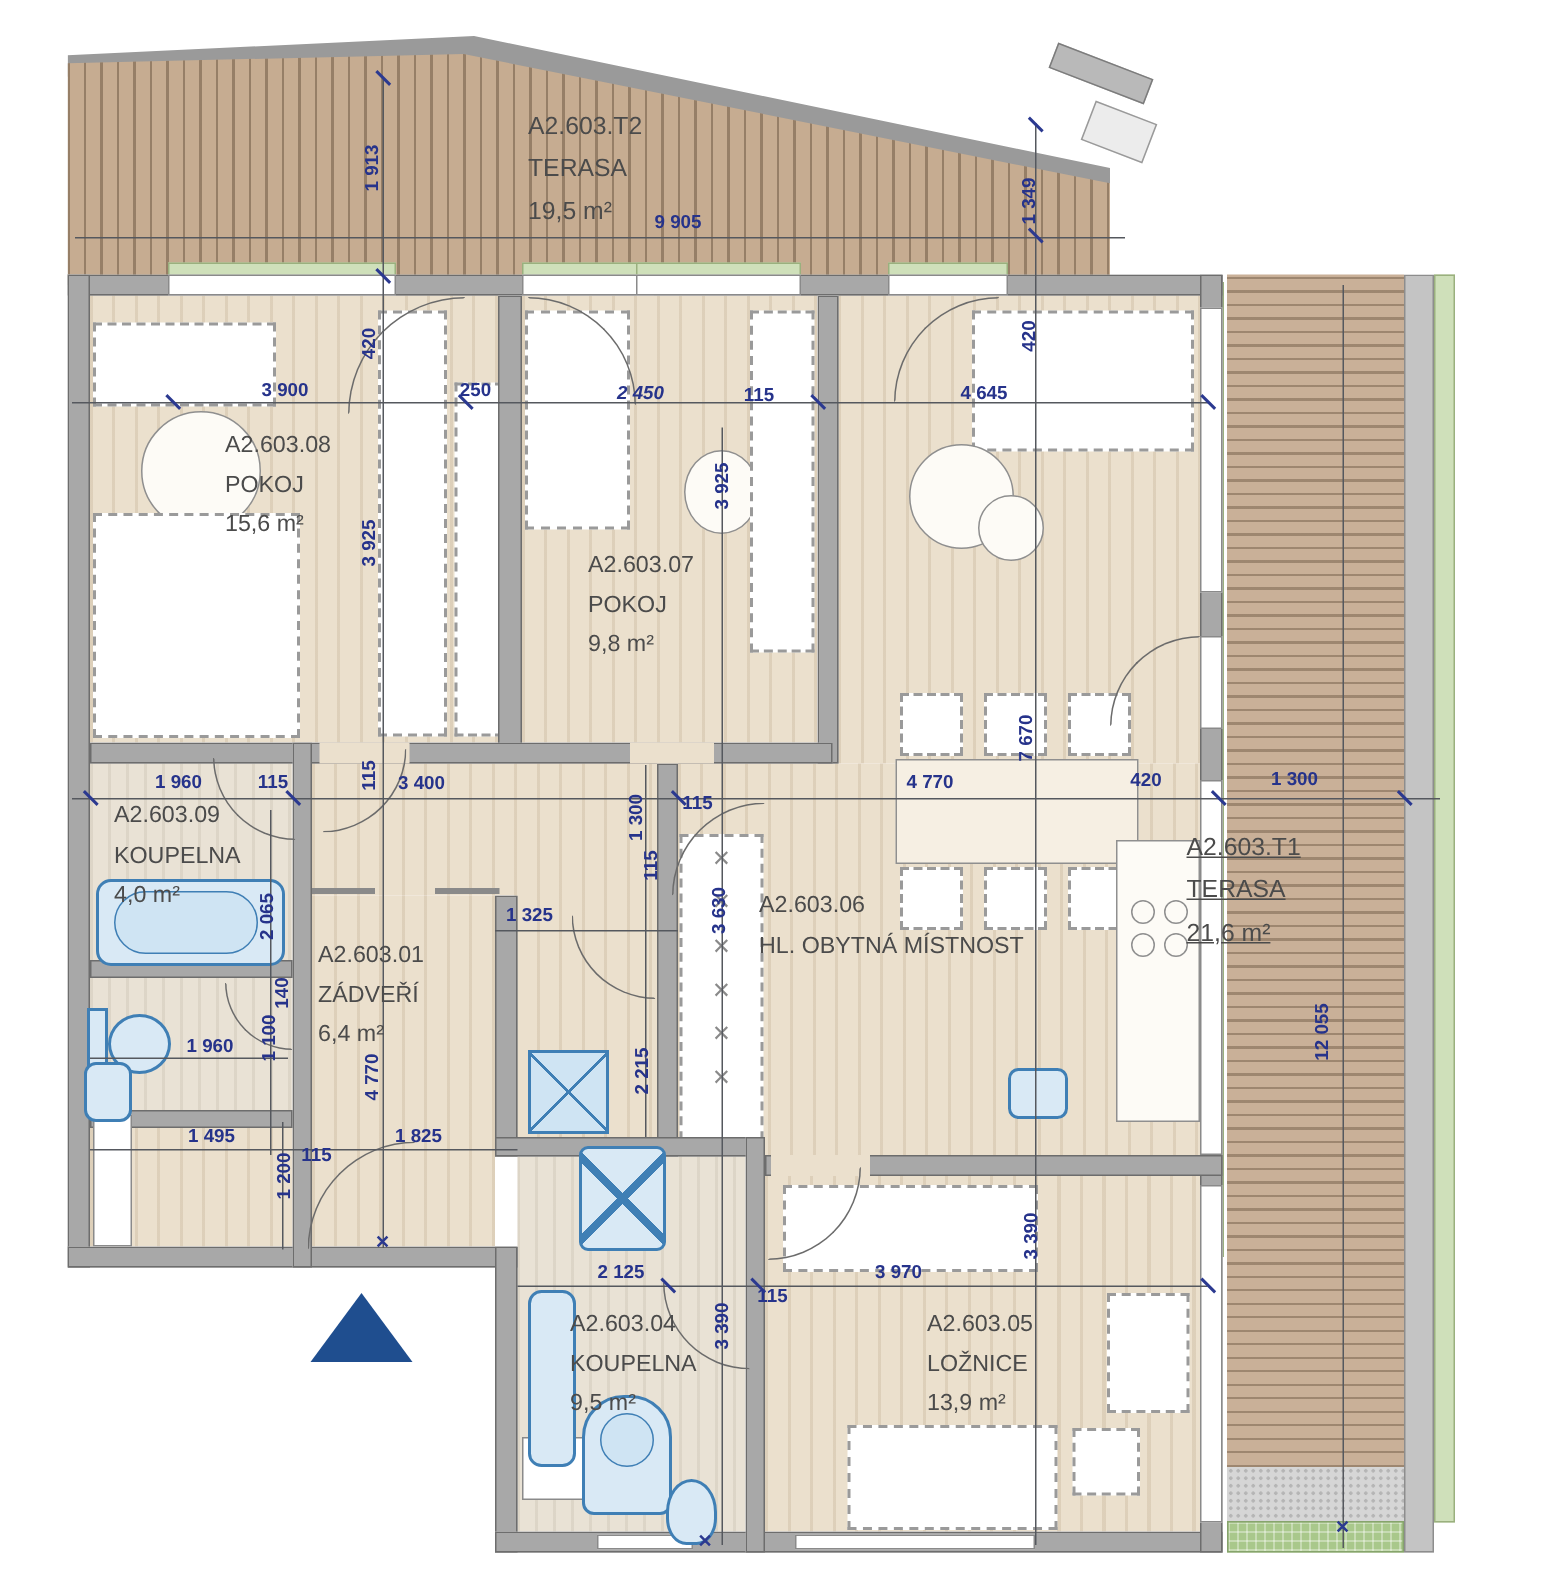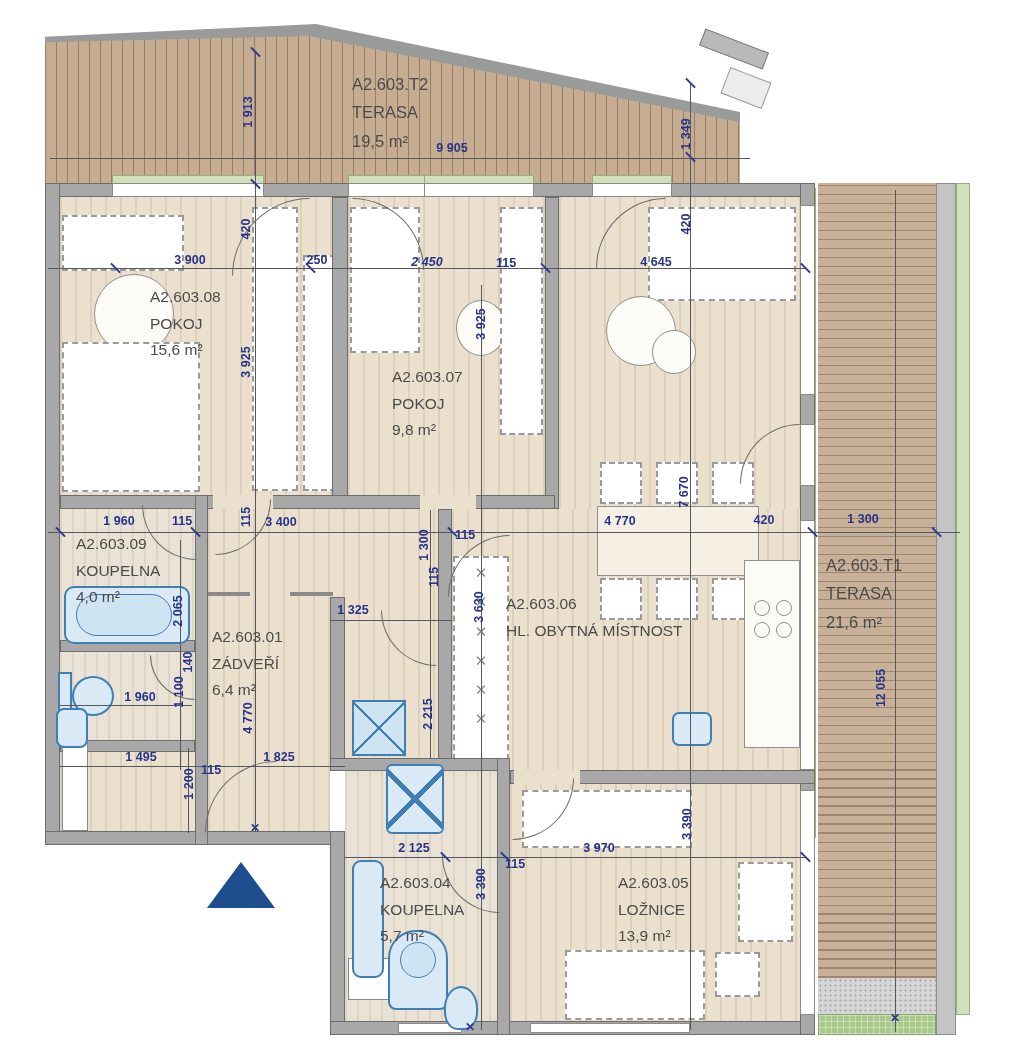--- a/index.html
+++ b/index.html
@@ -262,21 +262,21 @@
   <div class="abs dim" style="left:599px;top:848px;">3 970</div>
   <div class="abs dim v" style="left:481px;top:884px;">3 390</div>
   <div class="abs dim v" style="left:687px;top:824px;">3 390</div>
   <div class="abs dim v" style="left:881px;top:688px;">12 055</div>
 
   <div class="abs rl big" style="left:352px;top:70px;">
     <div>A2.603.T2</div>
     <div>TERASA</div>
     <div>19,5 m²</div>
   </div>
-  <div class="abs rl big" style="left:826px;top:551px;">
+  <div class="abs rl big" style="left:791px;top:551px;text-decoration:underline;">
     <div>A2.603.T1</div>
     <div>TERASA</div>
     <div>21,6 m²</div>
   </div>
   <div class="abs rl" style="left:150px;top:284px;">
     <div>A2.603.08</div>
     <div>POKOJ</div>
     <div>15,6 m²</div>
   </div>
   <div class="abs rl" style="left:392px;top:364px;">
@@ -294,21 +294,21 @@
     <div>4,0 m²</div>
   </div>
   <div class="abs rl" style="left:212px;top:624px;">
     <div>A2.603.01</div>
     <div>ZÁDVEŘÍ</div>
     <div>6,4 m²</div>
   </div>
   <div class="abs rl" style="left:380px;top:870px;">
     <div>A2.603.04</div>
     <div>KOUPELNA</div>
-    <div>5,7 m²</div>
+    <div>9,5 m²</div>
   </div>
   <div class="abs rl" style="left:618px;top:870px;">
     <div>A2.603.05</div>
     <div>LOŽNICE</div>
     <div>13,9 m²</div>
   </div>
 
 </div>
 
 </body></html>

